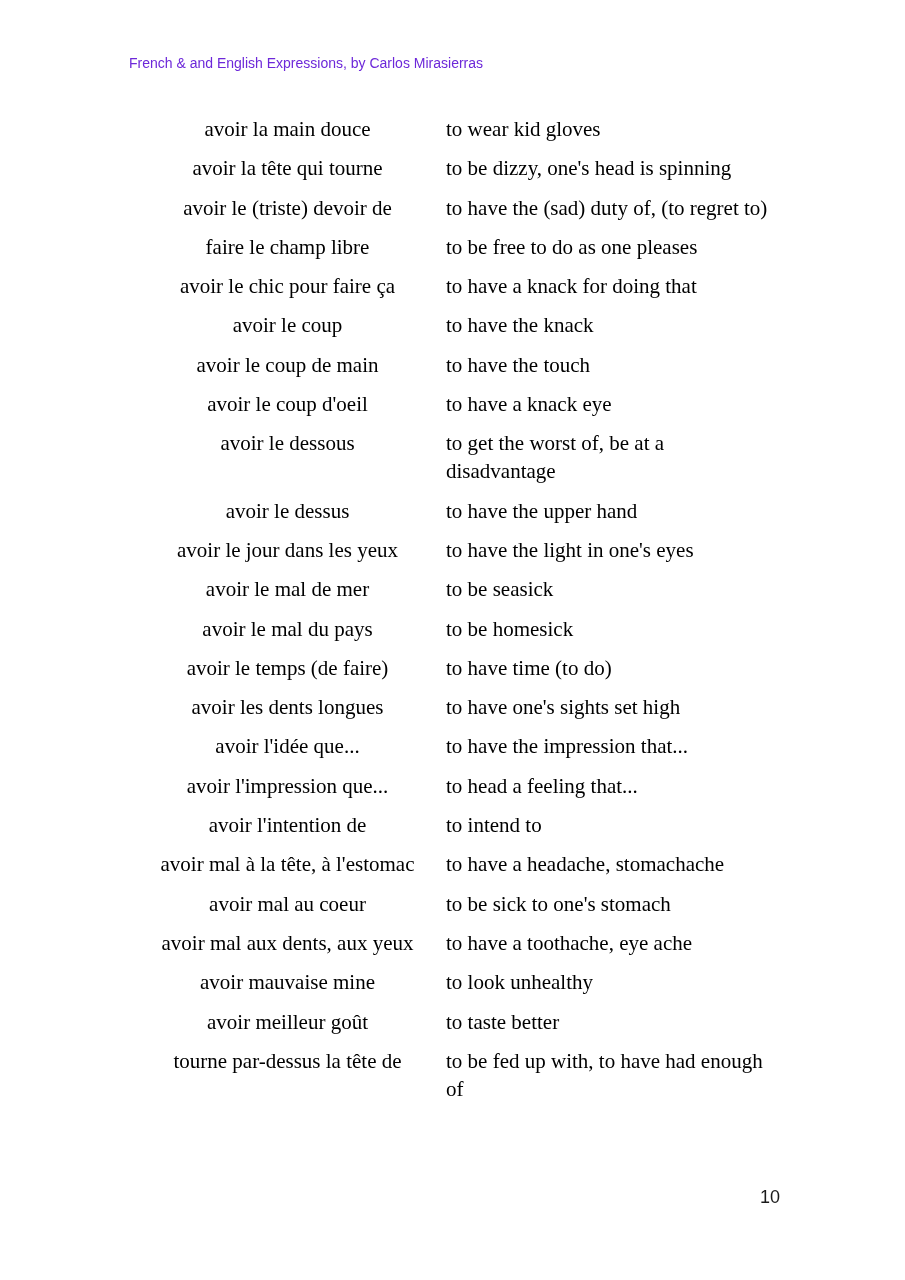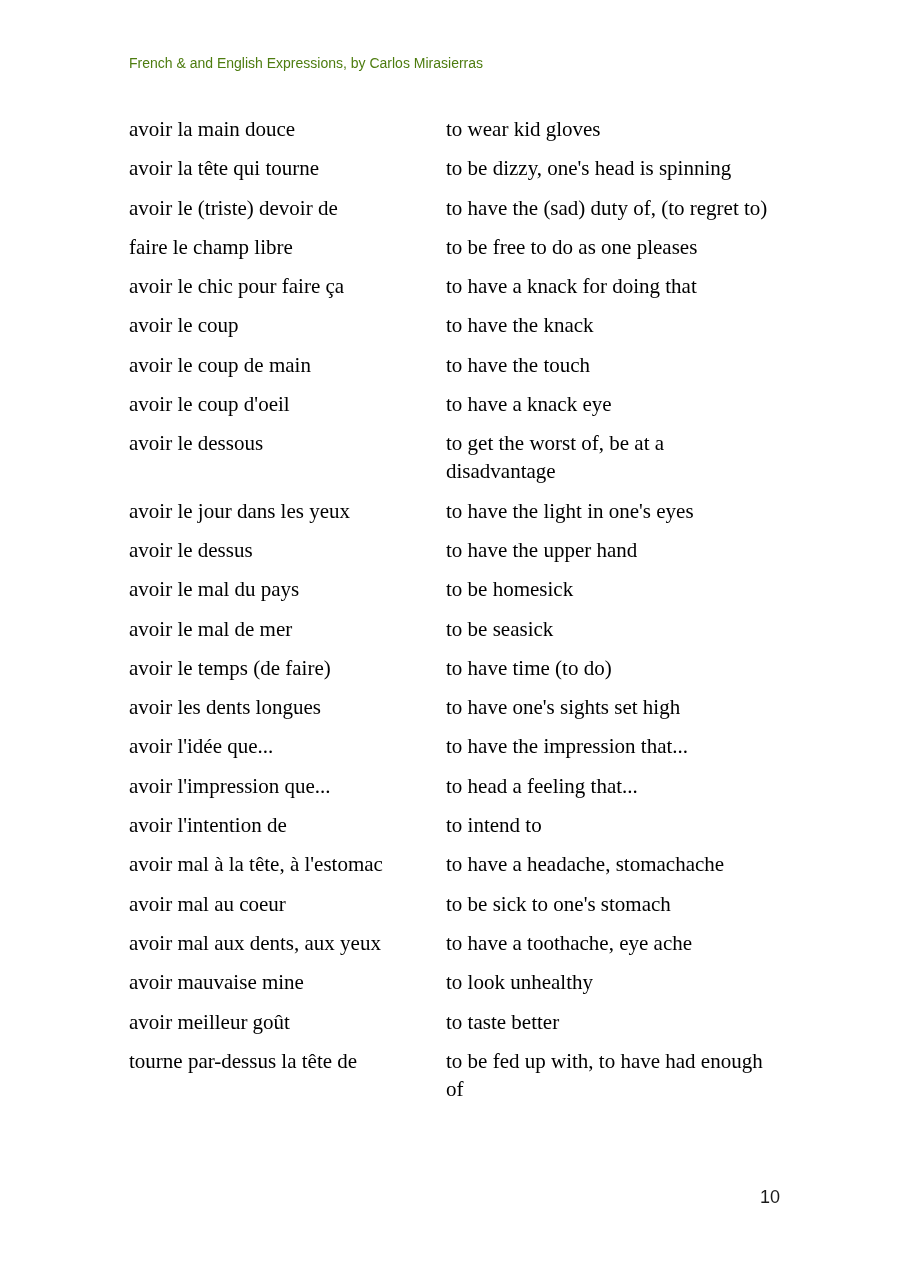--- a/index.html
+++ b/index.html
@@ -13,40 +13,41 @@
       position: relative;
       overflow: hidden;
       color: #000000;
     }
     .page-header {
       position: absolute;
       left: 129px;
       top: 55px;
       font-family: "Liberation Sans", "DejaVu Sans", sans-serif;
       font-size: 14px;
-      color: #4d7c0f;
+      color: #6d28d9;
       white-space: nowrap;
     }
     .entries {
       position: absolute;
       left: 129px;
       top: 115px;
       width: 660px;
       font-family: "Liberation Serif", "DejaVu Serif", serif;
       font-size: 21px;
       line-height: 28px;
     }
     .entry {
       display: flex;
       margin-bottom: 11.3px;
     }
     .entry .fr {
       width: 317px;
       flex: 0 0 317px;
       white-space: nowrap;
+      text-align: center;
     }
     .entry .en {
       width: 330px;
       flex: 0 0 330px;
     }
     .page-number {
       position: absolute;
       left: 760px;
       top: 1187px;
       font-family: "Liberation Sans", "DejaVu Sans", sans-serif;
@@ -90,34 +91,34 @@
   </div>
   <div class="entry">
     <div class="fr">avoir le coup d'oeil</div>
     <div class="en">to have a knack eye</div>
   </div>
   <div class="entry">
     <div class="fr">avoir le dessous</div>
     <div class="en">to get the worst of, be at a disadvantage</div>
   </div>
   <div class="entry">
+    <div class="fr">avoir le dessus</div>
+    <div class="en">to have the upper hand</div>
+  </div>
+  <div class="entry">
     <div class="fr">avoir le jour dans les yeux</div>
     <div class="en">to have the light in one's eyes</div>
   </div>
   <div class="entry">
-    <div class="fr">avoir le dessus</div>
-    <div class="en">to have the upper hand</div>
+    <div class="fr">avoir le mal de mer</div>
+    <div class="en">to be seasick</div>
   </div>
   <div class="entry">
     <div class="fr">avoir le mal du pays</div>
     <div class="en">to be homesick</div>
-  </div>
-  <div class="entry">
-    <div class="fr">avoir le mal de mer</div>
-    <div class="en">to be seasick</div>
   </div>
   <div class="entry">
     <div class="fr">avoir le temps (de faire)</div>
     <div class="en">to have time (to do)</div>
   </div>
   <div class="entry">
     <div class="fr">avoir les dents longues</div>
     <div class="en">to have one's sights set high</div>
   </div>
   <div class="entry">

